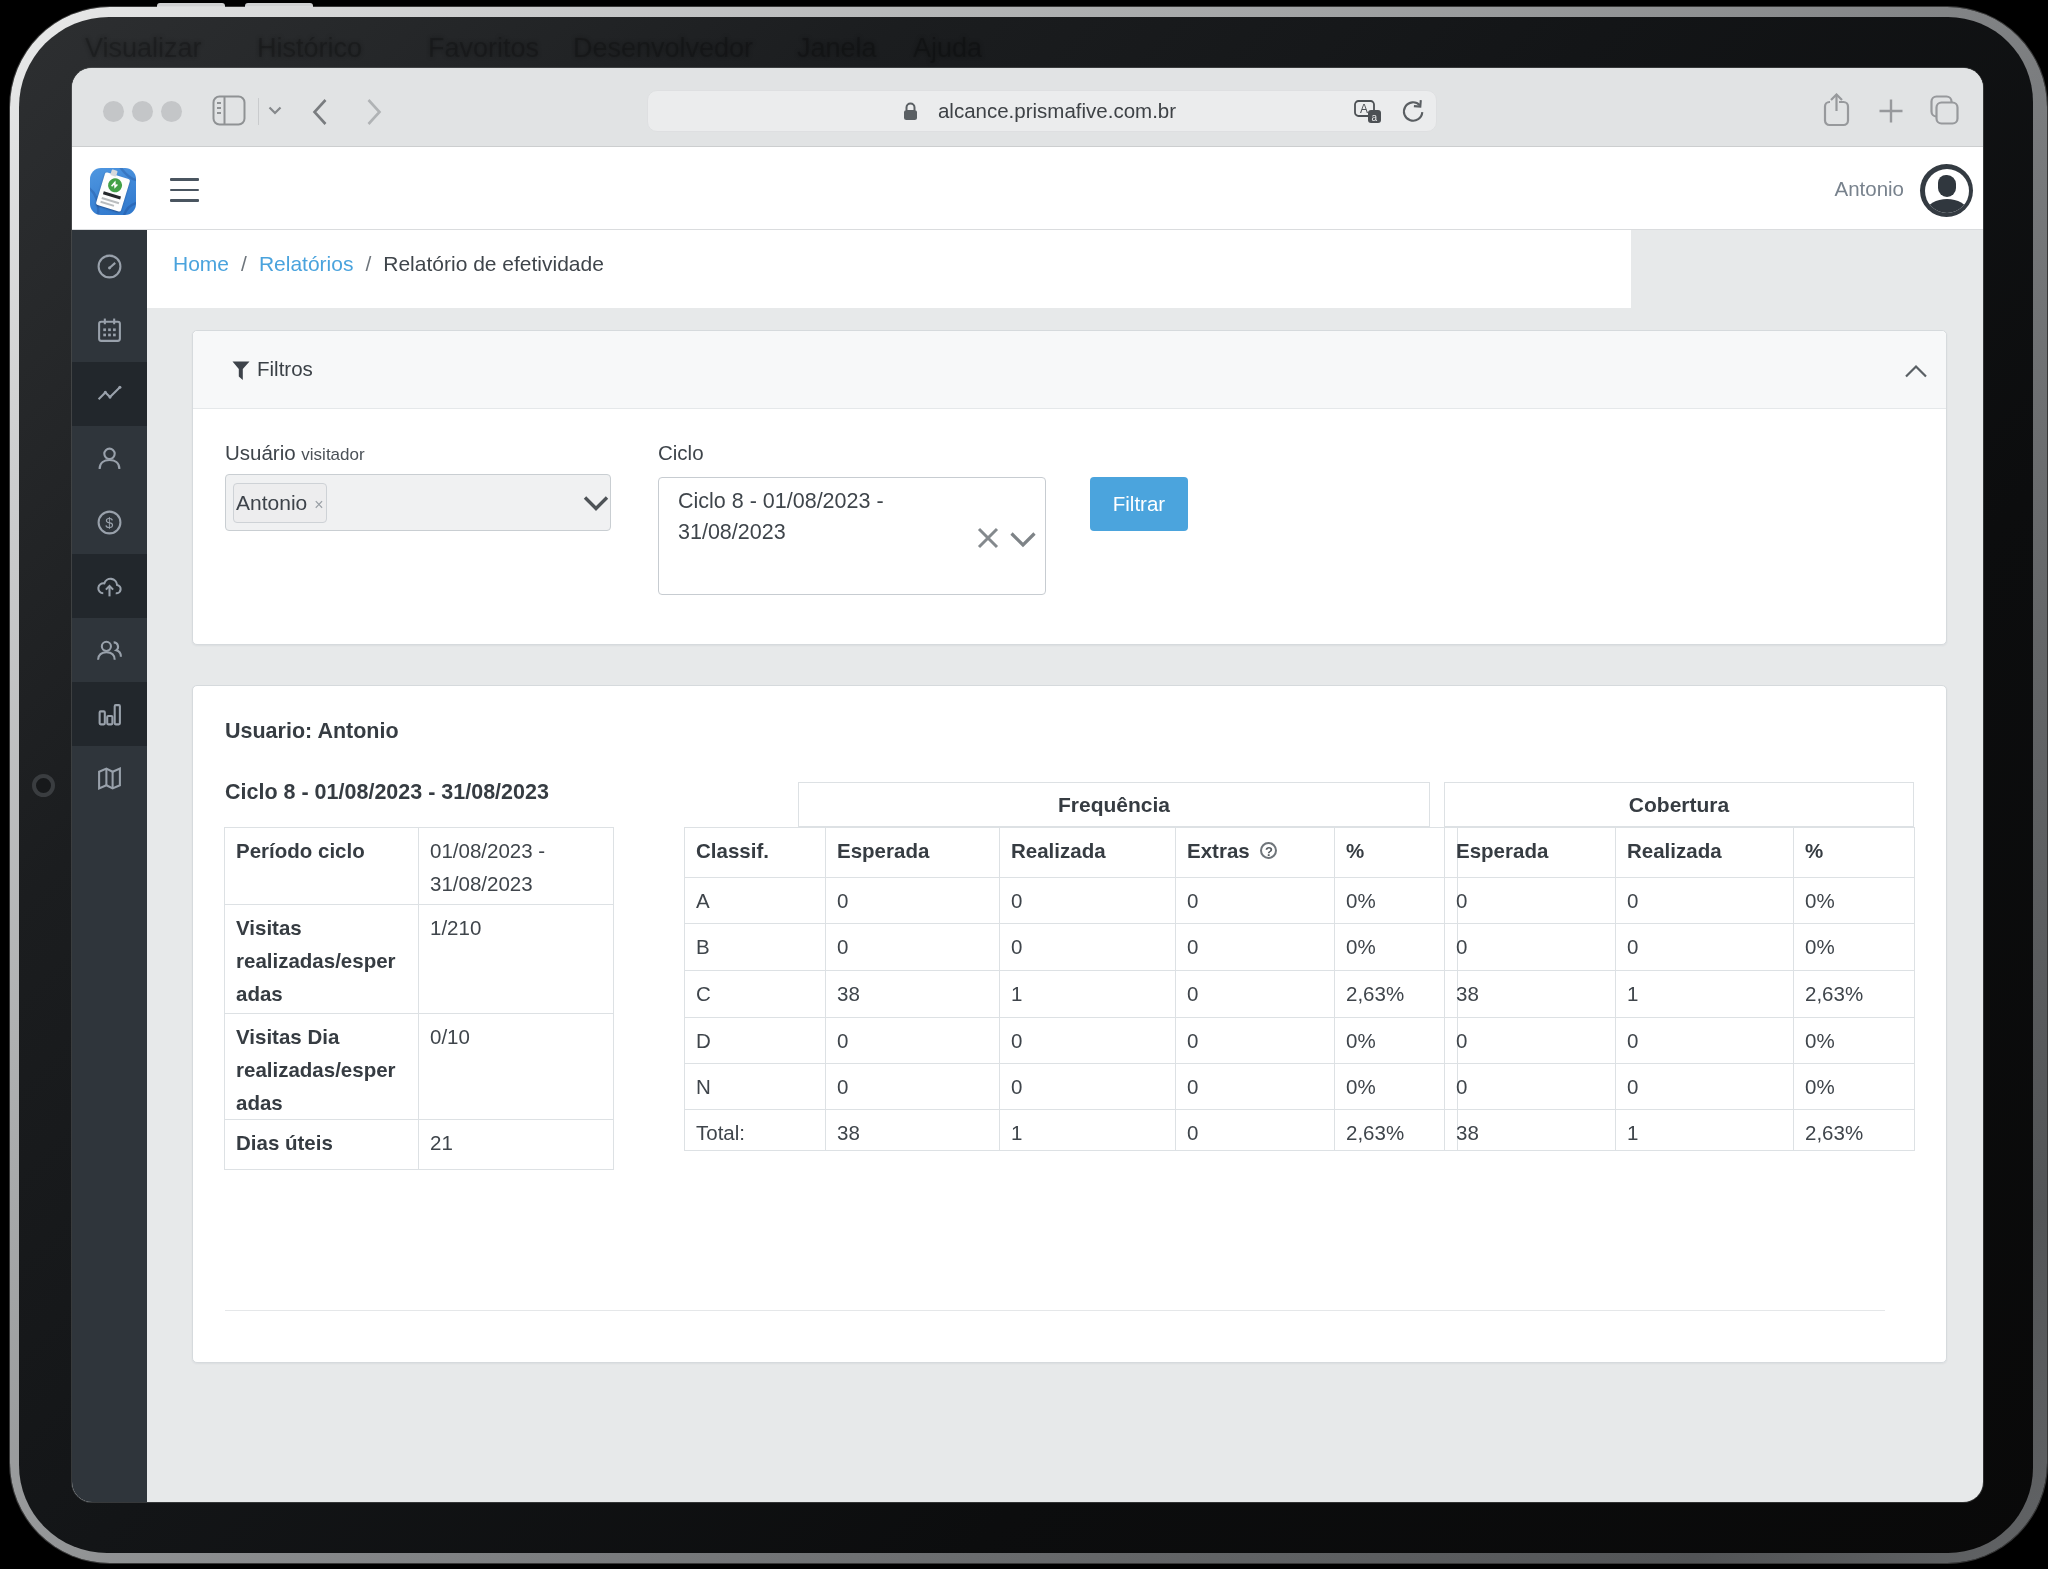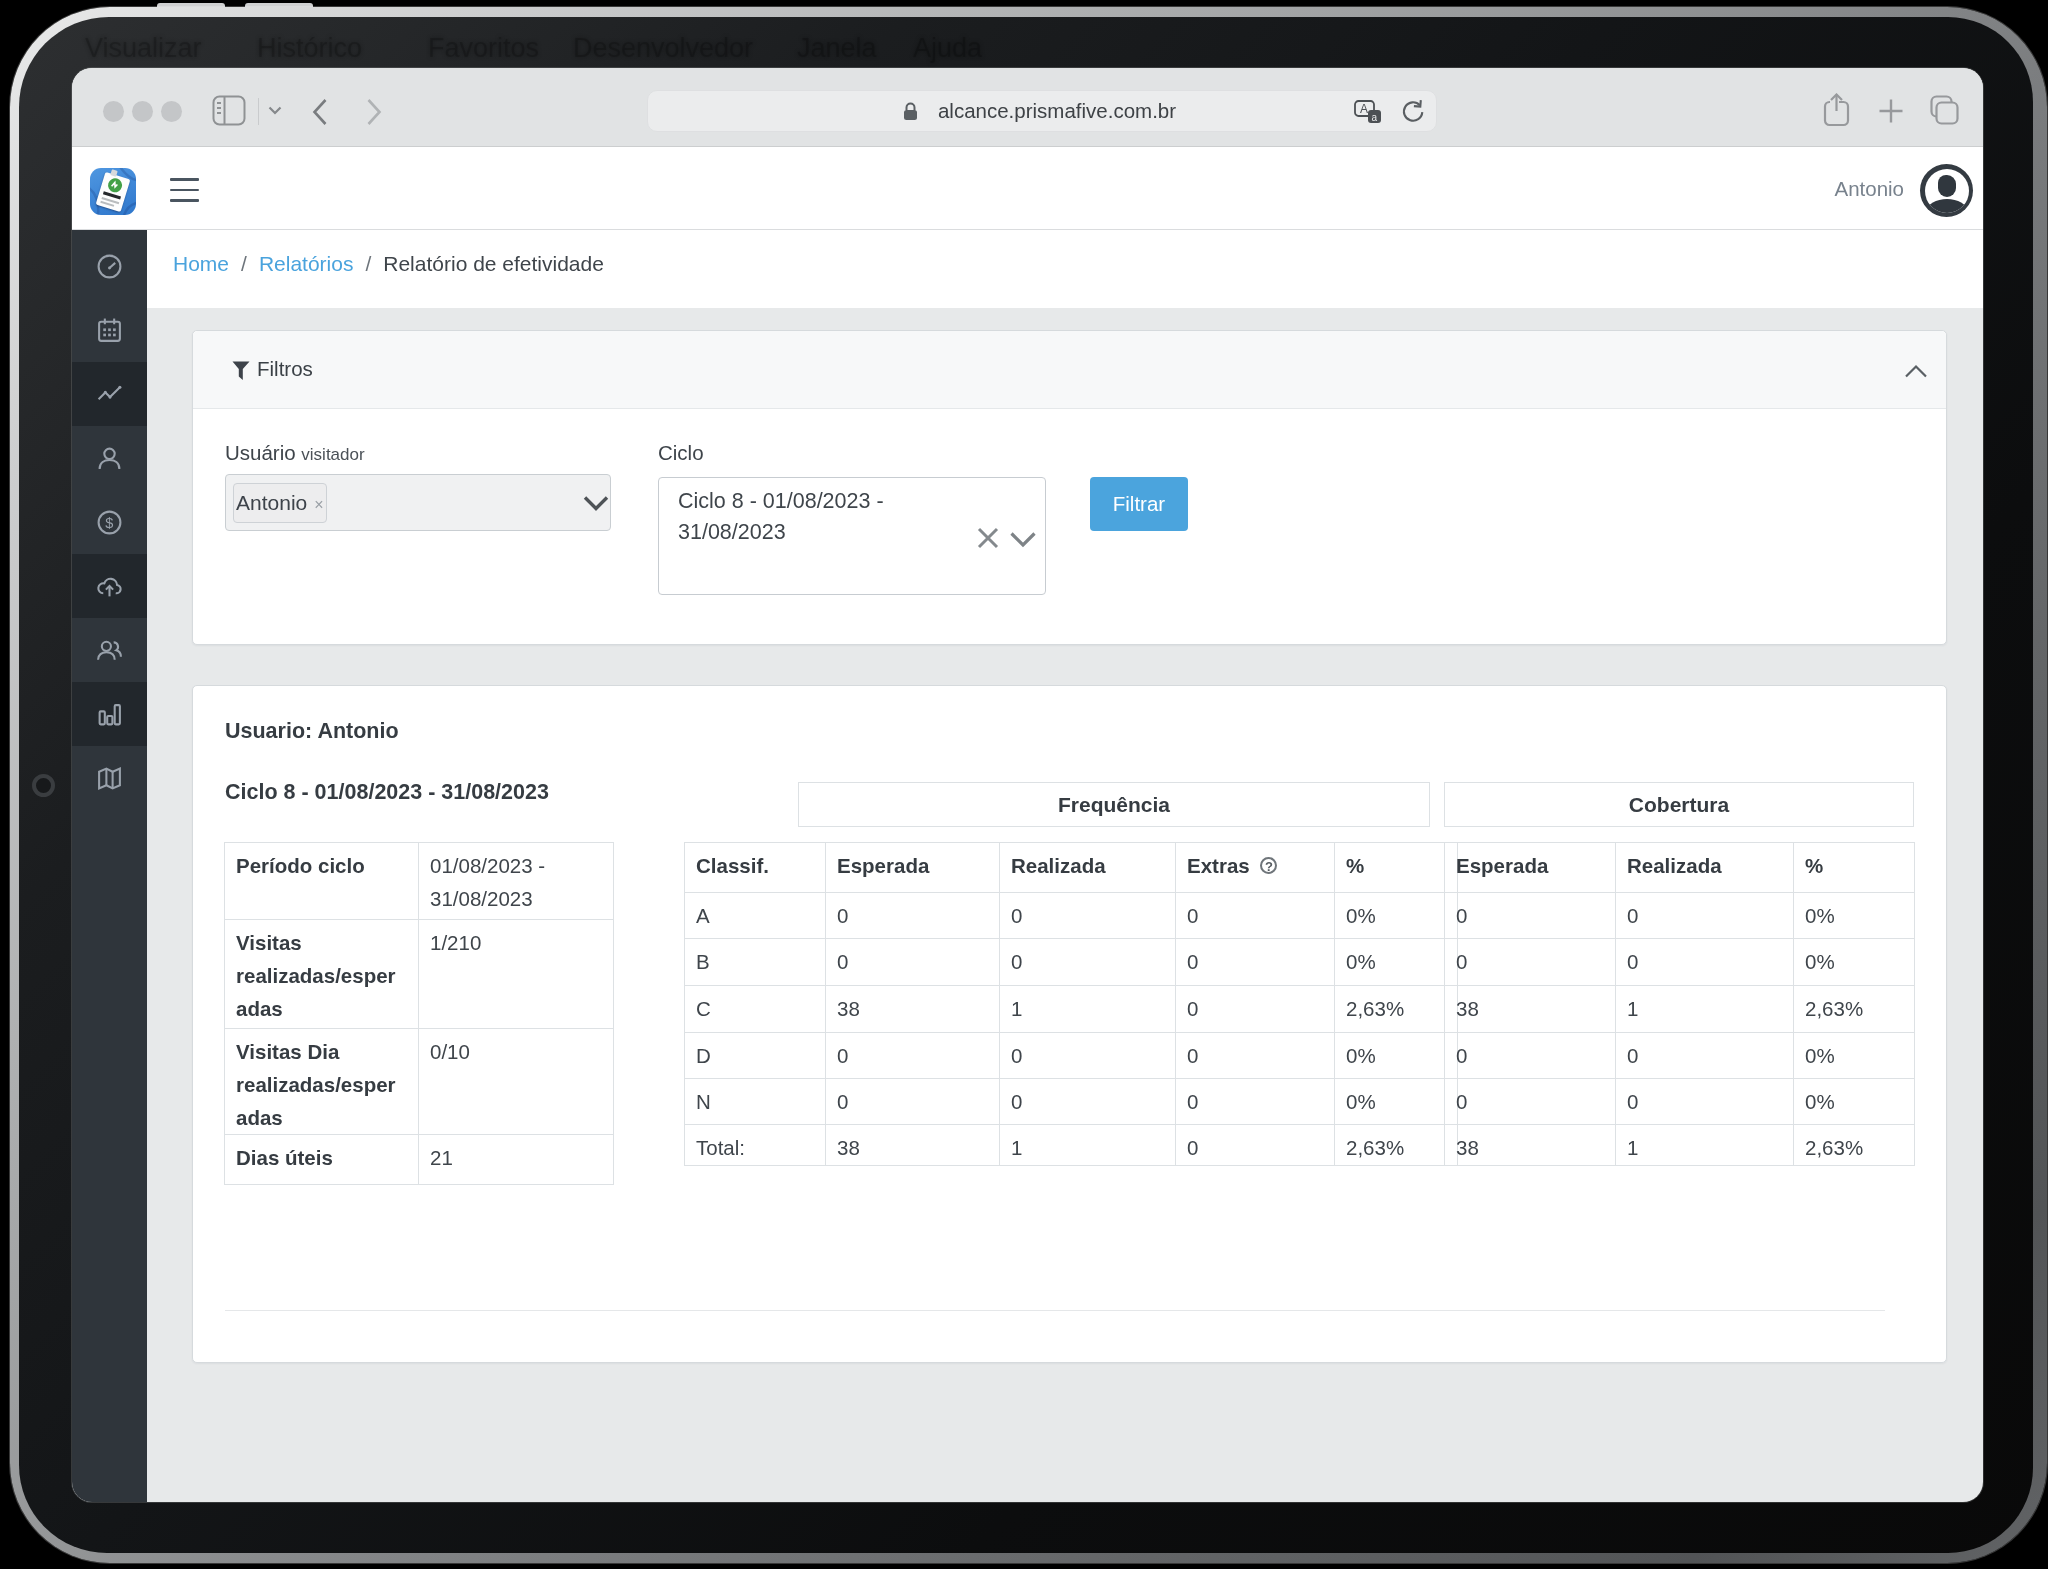--- a/index.html
+++ b/index.html
@@ -41,21 +41,21 @@
   #avatar .inner { left:4.5px; top:4.5px; width:44px; height:44px; border-radius:50%; background:#fff; overflow:hidden; }
   #avatar .head { left:13px; top:6px; width:18px; height:22px; border-radius:8px 9px 9px 9px; background:#30373e; }
   #avatar .shou { left:2px; top:30px; width:40px; height:24px; border-radius:55% 55% 0 0; background:#30373e; }
 
   
   #sidebar { left:0; top:162px; width:75px; height:1272px; background:#2f353b; }
   .sbact { left:0; width:75px; height:64px; background:#22272c; }
   .sbic { left:24px; width:27px; height:27px; }
 
   
-  #crumb { left:75px; top:162px; width:1836px; height:78px; background:#fff; }
+  #crumb { left:75px; top:162px; width:1484px; height:78px; background:#fff; }
   #crumbtxt { left:26px; top:22px; font-size:21px; color:#3f454b; }
   .blue { color:#4aa3dd; text-decoration:none; }
   .slash { color:#6d747b; padding:0 12px; }
 
   
   .panel { left:120px; width:1755px; background:#fff; border:1px solid #d6dadd; border-radius:5px; box-shadow:0 1px 2px rgba(60,70,80,0.07); }
   #fpanel { top:262px; height:315px; }
   #fphead { left:0; top:0; width:100%; height:78px; background:#f7f8f9; border-bottom:1px solid #e5e8ea; border-radius:5px 5px 0 0; }
   #cpanel { top:617px; height:678px; }
 
@@ -70,21 +70,21 @@
   #ciclo { left:465px; top:146px; width:388px; height:118px; background:#fff; border:1px solid #c7ccd1; border-radius:4px; }
   #ciclotxt { left:19px; top:8px; font-size:21.5px; color:#3f454b; line-height:31px; }
 
   #filtrar { left:897px; top:146px; width:98px; height:54px; background:#4ba4dd; border-radius:4px;
              color:#fff; font-size:20.5px; text-align:center; line-height:54px; }
 
   
   .b19 { font-weight:bold; font-size:21.5px; color:#363c42; }
 
   
-  table { border-collapse:collapse; position:absolute; table-layout:fixed;margin-top:15px; }
+  table { border-collapse:collapse; position:absolute; table-layout:fixed; }
   td, th { border:1px solid #dde1e4; font-size:20.5px; color:#3f454b; vertical-align:top;
            padding:6px 0 0 11px; text-align:left; line-height:33px; font-weight:normal; overflow:hidden; }
   th, .bold { font-weight:bold; color:#363c42; }
   .ghead { border:1px solid #dde1e4; background:#fff; text-align:center; font-weight:bold;
            font-size:21px; color:#363c42; line-height:43px; }
   .qm { display:inline-block; width:17px; height:17px; border:2px solid #6f757a; border-radius:50%;
         font-size:13px; line-height:16px; text-align:center; color:#565c61; font-weight:bold;
         vertical-align:2px; margin-left:5px; }
 </style>
 </head>

